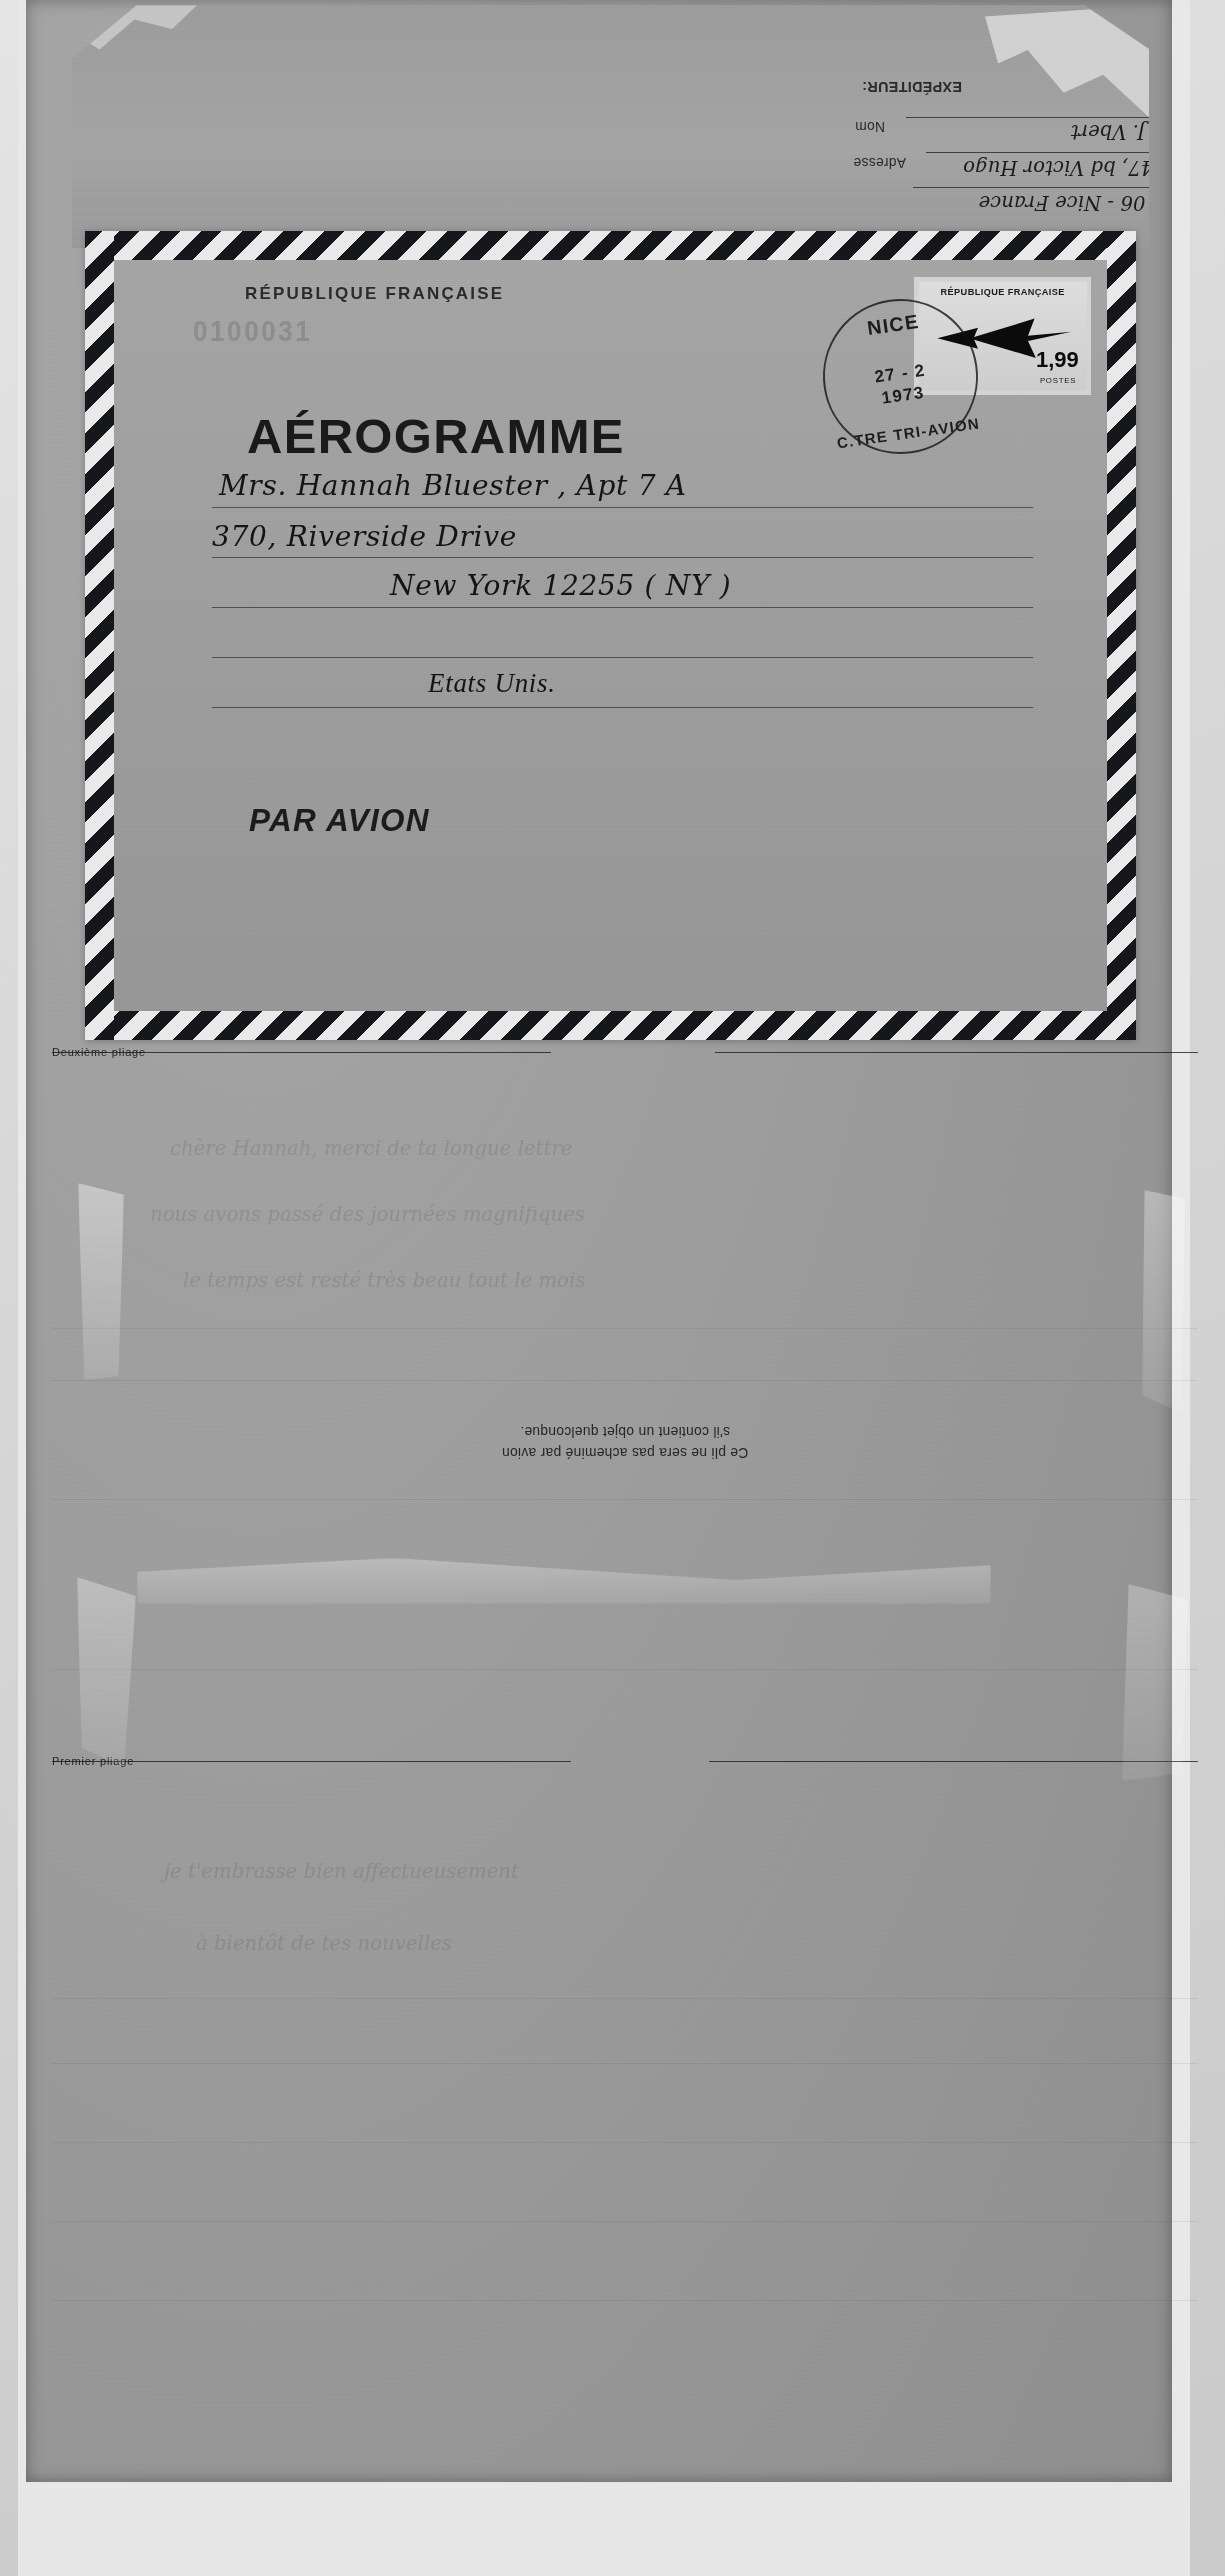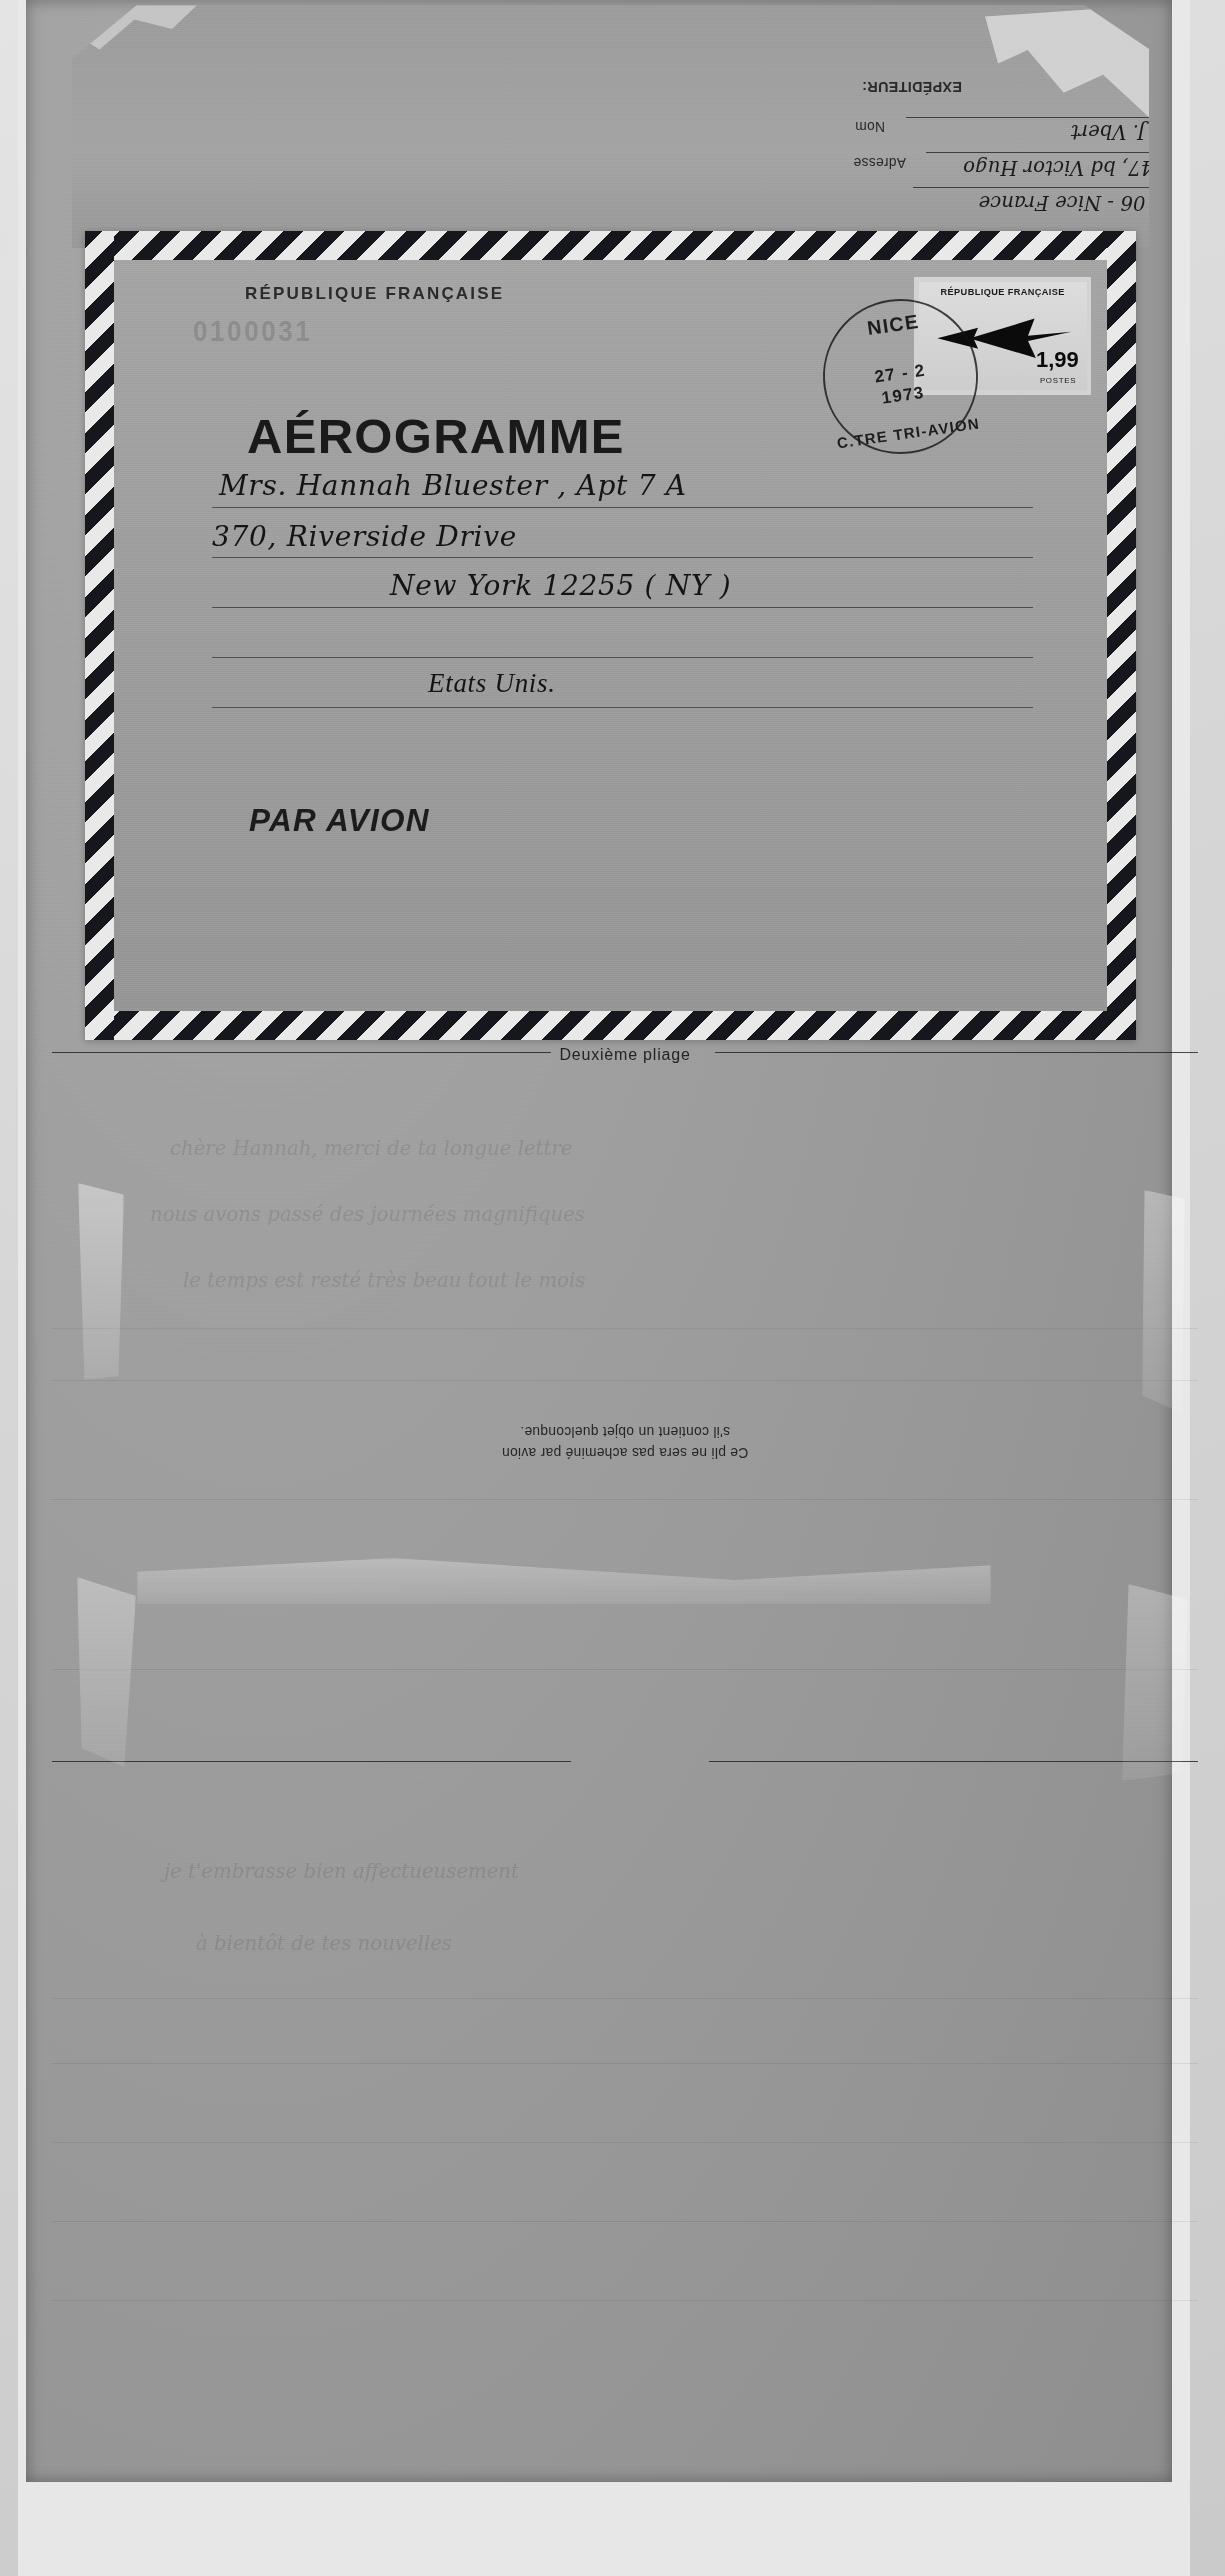--- a/index.html
+++ b/index.html
@@ -338,22 +338,21 @@
     top: 1039px;
     width: 1146px;
     height: 1443px;
     overflow: hidden;
   }
 
   .fold-label {
     position: absolute;
     left: 0;
     width: 100%;
-    text-align: center;
-    font-size: 16px;
+    font-size: 11px;
     letter-spacing: 0.8px;
     color: #242424;
   }
   .fold-line {
     position: absolute;
     height: 1.3px;
     background: rgba(25,25,25,.78);
   }
 
   #deux-label { top: 6.6px; }
@@ -499,20 +498,21 @@
 
       <div class="fold-label" id="deux-label">Deuxième pliage</div>
       <div class="fold-line" id="deux-l"></div>
       <div class="fold-line" id="deux-r"></div>
 
       <div id="warn" class="upside">
         <div>Ce pli ne sera pas acheminé par avion</div>
         <div>s'il contient un objet quelconque.</div>
       </div>
 
+      <div class="fold-label" id="prem-label">Premier pliage</div>
       <div class="fold-line" id="prem-l"></div>
       <div class="fold-line" id="prem-r"></div>
 
       <div class="scribble" style="left:118px; top:98px;">chère Hannah, merci de ta longue lettre</div>
       <div class="scribble" style="left:98px; top:164px;">nous avons passé des journées magnifiques</div>
       <div class="scribble" style="left:131px; top:230px;">le temps est resté très beau tout le mois</div>
       <div class="scribble" style="left:112px; top:821px;">je t'embrasse bien affectueusement</div>
       <div class="scribble" style="left:144px; top:893px;">à bientôt de tes nouvelles</div>
 
       <div class="bleed" style="top:289px;"></div>

